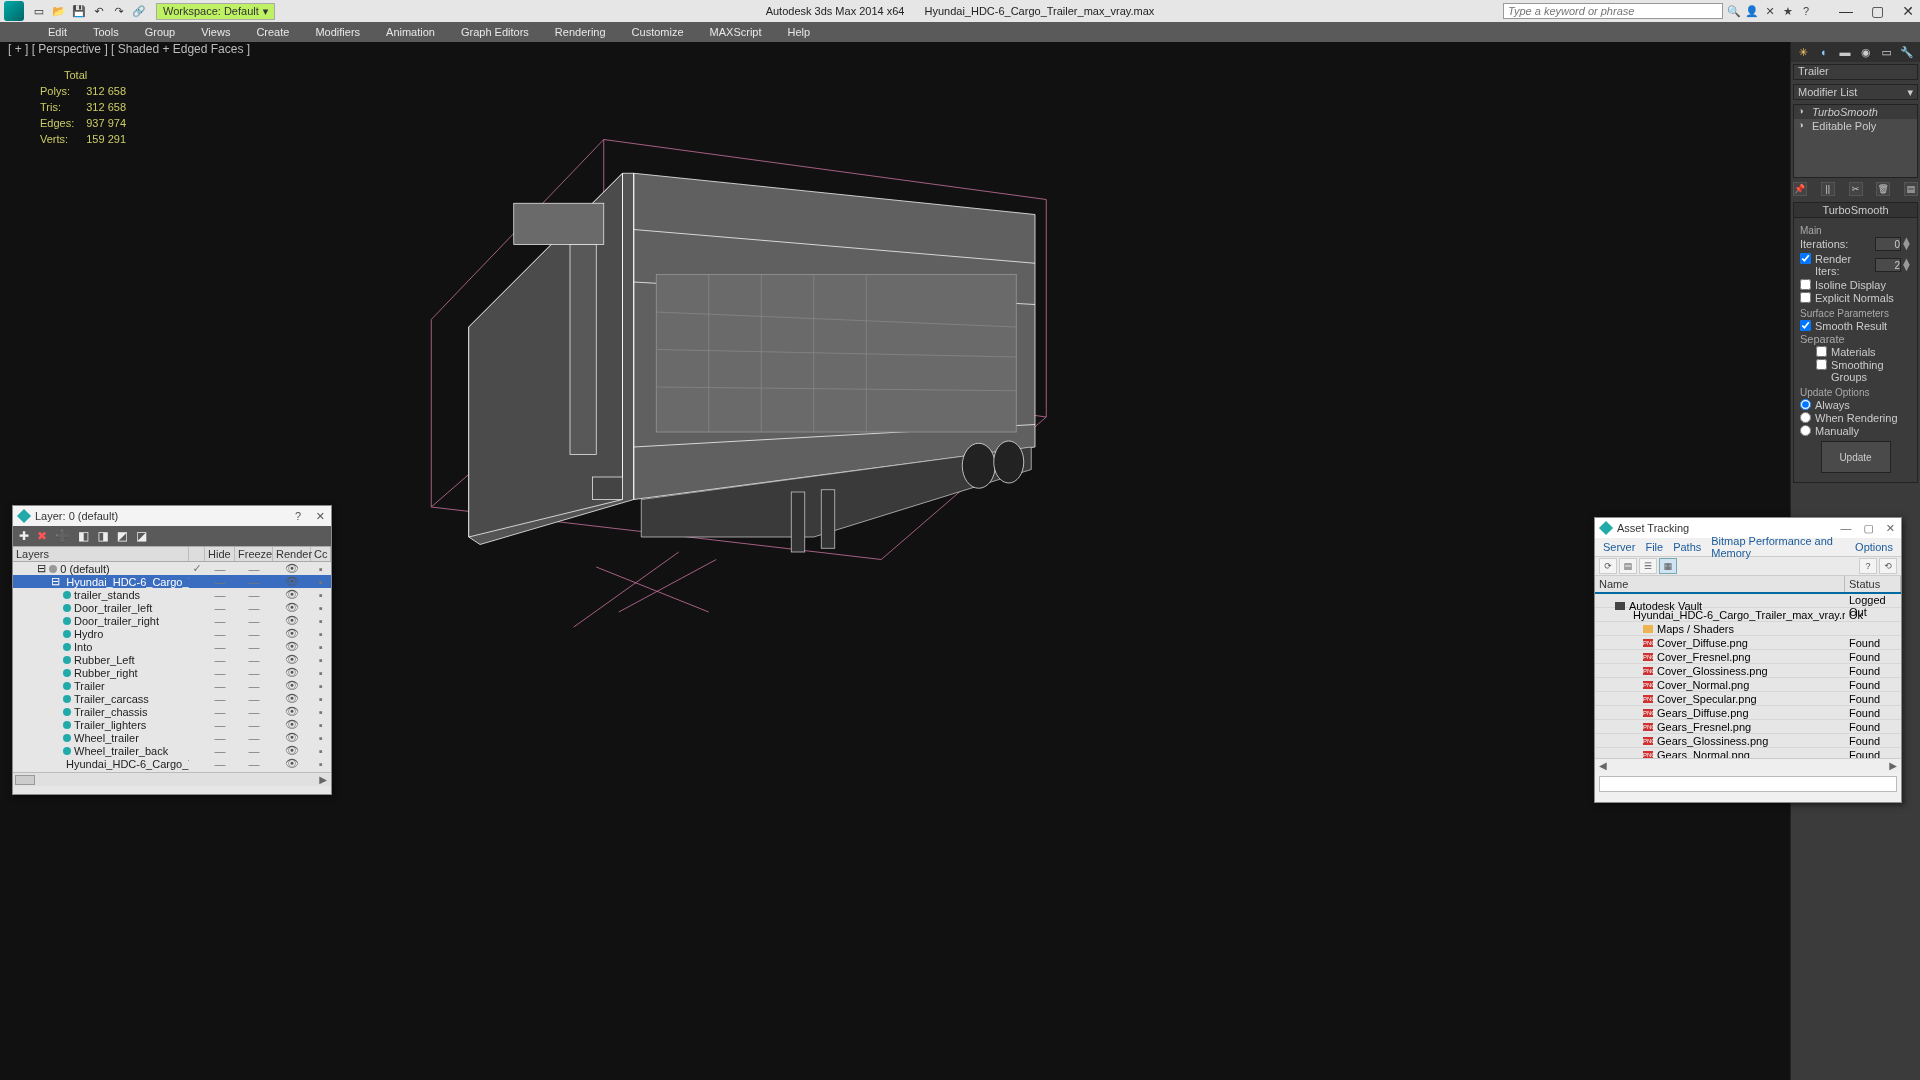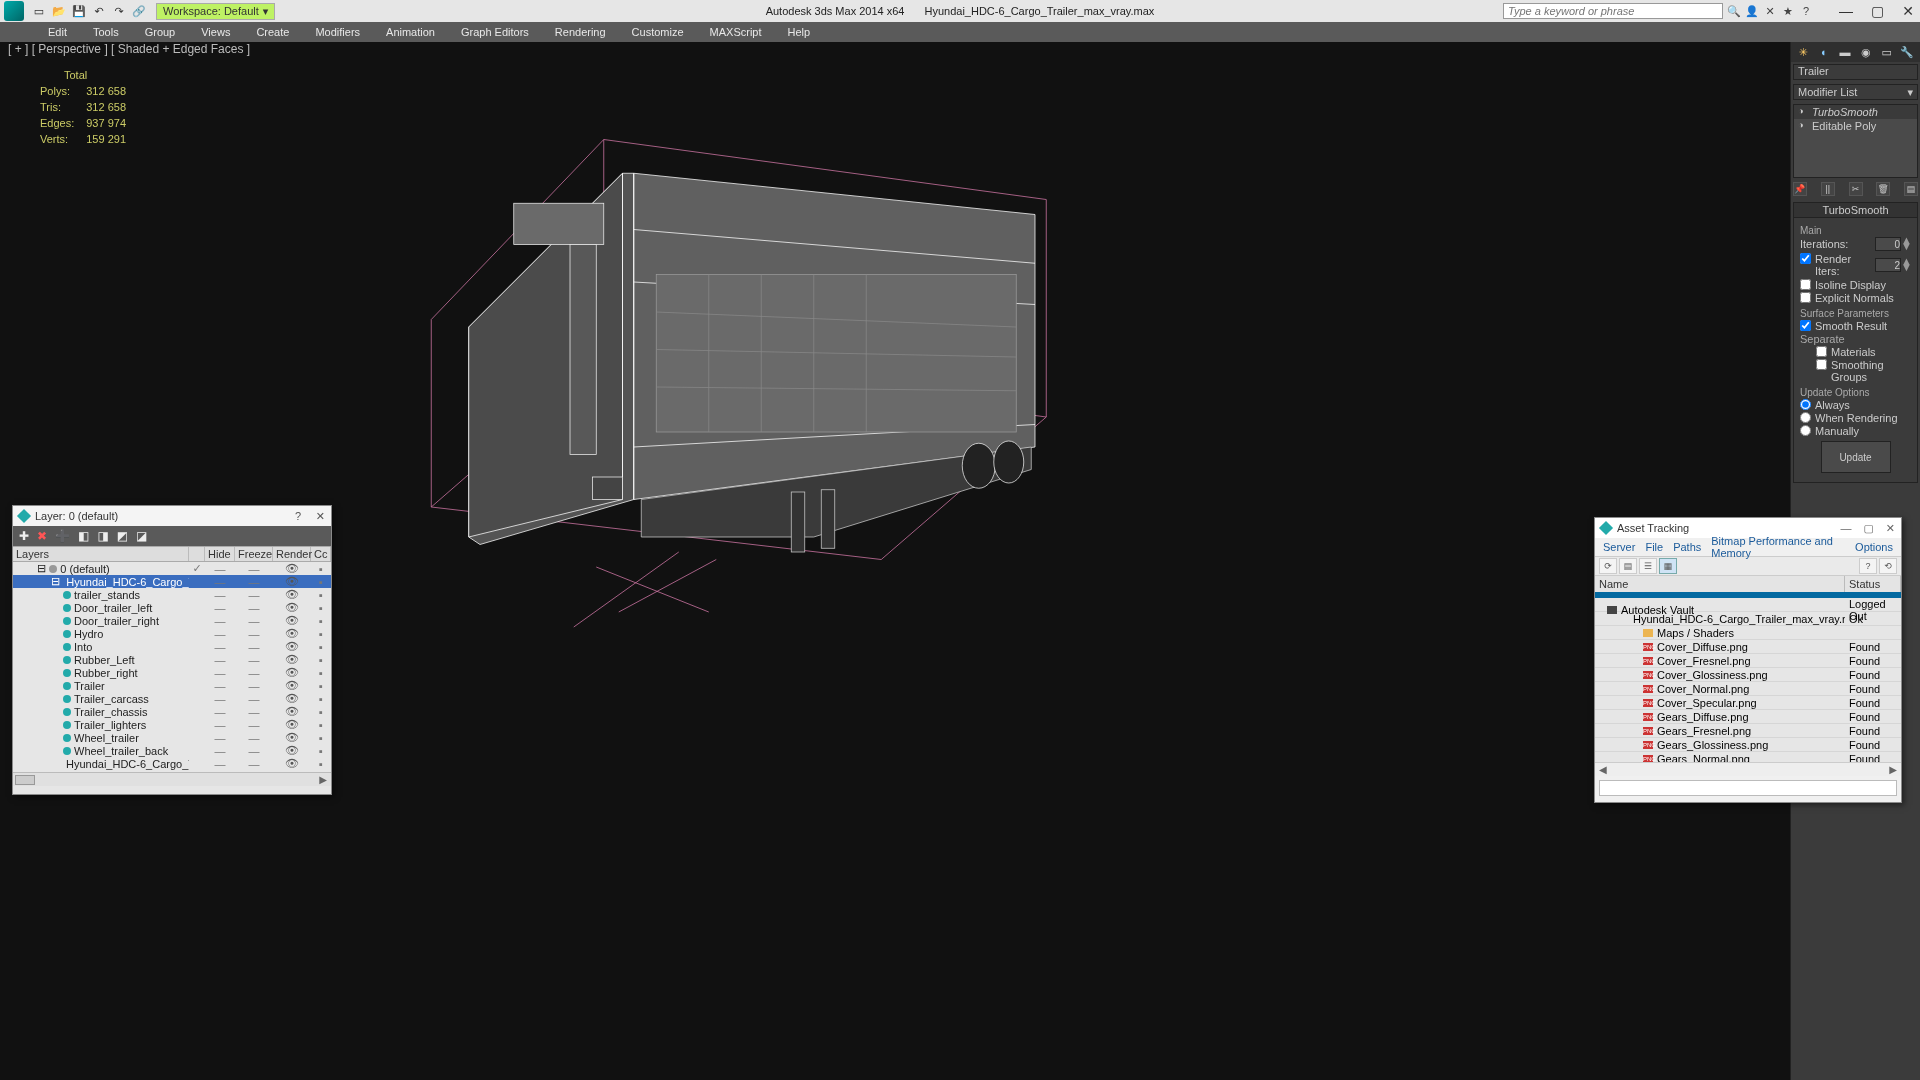--- a/index.html
+++ b/index.html
@@ -83,26 +83,26 @@
 .asset-dlg { position: absolute; top: 517px; right: 18px; width: 308px; height: 286px; background: #f0f0f0; border: 1px solid #8a8a8a; box-shadow: 2px 2px 6px rgba(0,0,0,.5);}
 .asset-title { height: 20px; display: flex; align-items: center; padding: 0 6px; color: #333; background: #fff;}
 .asset-title .diamond { width: 10px; height: 10px; background: #2aa; transform: rotate(45deg); margin-right: 6px;}
 .asset-title .wctrl { margin-left: auto; display: flex; gap: 12px; color: #666;}
 .asset-menu { height: 18px; display: flex; gap: 2px; padding: 0 4px; align-items: center; font-size: 11px; color: #1a5a9a;}
 .asset-menu span { padding: 0 4px;}
 .asset-tools { height: 20px; background: #eaeaea; border-top:1px solid #ccc; border-bottom:1px solid #ccc; display: flex; align-items: center; gap: 2px; padding: 0 4px;}
 .asset-tools .tbtn { width: 18px; height: 16px; border:1px solid #ccc; background:#f4f4f4; display:flex; align-items:center; justify-content:center; font-size:9px; color:#555;}
 .asset-tools .tbtn.active { background: #cfe3f5; border-color:#7aa;}
 .asset-tools .spacer { flex:1;}
-.asset-hdr { display: grid; grid-template-columns: 1fr 56px; background: #e4e4e4; border-bottom: 6px solid #0369a1; font-size: 11px; color: #333;}
+.asset-hdr { display: grid; grid-template-columns: 1fr 56px; background: #e4e4e4; border-bottom: 2px solid #0369a1; font-size: 11px; color: #333;}
 .asset-hdr div { padding: 2px 4px; border-right: 1px solid #bbb;}
 .asset-list { height: 164px; overflow: auto; background: #fff;}
 .asset-row { display: grid; grid-template-columns: 1fr 56px; font-size: 10.5px; height: 14px; align-items: center; background: #e6e6e6; border-bottom: 1px solid #d6d6d6;}
 .asset-row .nm { padding-left: 8px; display:flex; gap:4px; align-items:center; white-space:nowrap; overflow:hidden;}
-.asset-row .nm.l1 { padding-left: 12px;}
+.asset-row .nm.l1 { padding-left: 12px; margin-left: 8px;}
 .asset-row .nm.l2 { padding-left: 34px;}
 .asset-row .nm.l3 { padding-left: 48px;}
 .asset-row .st { padding-left: 4px;}
 .aico { width:10px; height:8px; display:inline-block;}
 .aico.vault { background:#444;}
 .aico.max { background:#2aa;}
 .aico.fold { background:#ecb552;}
 .aico.png { background:#c33; color:#fff; font-size:6px; line-height:8px; text-align:center;}
 .asset-sb { height: 14px; background: #eee; display:flex; align-items:center; border-top:1px solid #ccc;}
 .asset-sb .arrow { color:#666; font-size:10px; padding:0 4px;}

